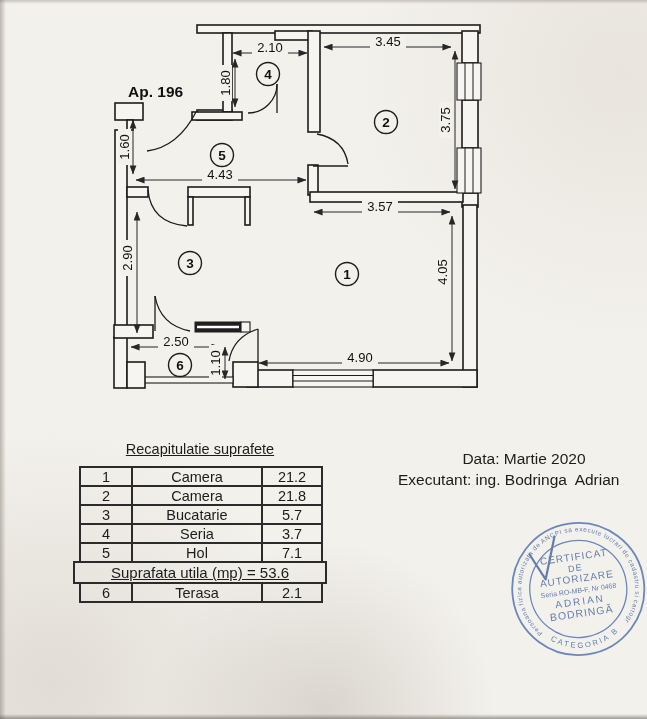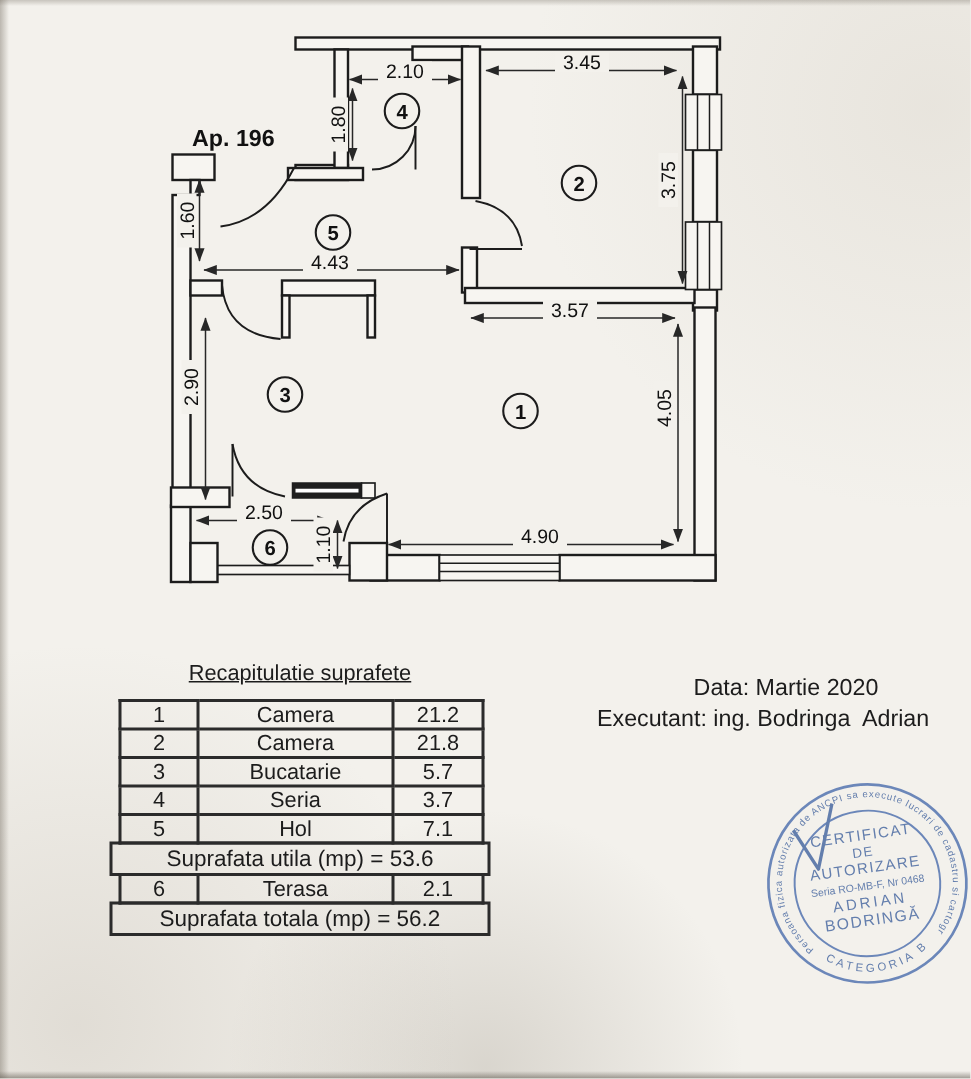--- a/index.html
+++ b/index.html
@@ -34,21 +34,21 @@
   .ap-lbl{font-size:15.5px;font-weight:700;fill:#111;}
 
   .tablewrap{position:absolute;left:73px;top:441px;width:254px;}
   .tbl-title{width:242px;margin-left:6px;text-align:center;font-size:14.5px;margin-bottom:9px;text-decoration:underline;}
   table.main{margin-left:6px;width:242px;border-collapse:collapse;table-layout:fixed;}
   table.main td, table.main th{border:2px solid #2b2b2b;padding:0;text-align:center;
     font-weight:400;vertical-align:middle;}
   table.main th{font-size:13.5px;line-height:1.12;white-space:pre-line;height:48px;}
   table.main td{font-size:14.5px;height:17px;}
   .band{width:250px;border:2px solid #2b2b2b;margin-top:-2px;text-align:center;
-    font-size:15px;padding:1px 0;background:transparent;}
+    font-size:15px;padding:1px 0;background:transparent;text-decoration:underline;}
   .mt{margin-top:-2px;}
 
   .info{position:absolute;left:398px;top:450px;width:252px;}
   .info-line1{text-align:center;font-size:15.5px;}
   .info-line2{font-size:15.5px;margin-top:3px;white-space:pre;}
 
   .stampwrap{position:absolute;left:503px;top:505px;width:150px;height:168px;}
   .stamp-stroke{fill:none;stroke:#4e6fae;stroke-width:1.8;}
   .stamp-txt{fill:#44659f;text-anchor:middle;}
 </style>
@@ -270,21 +270,20 @@
       </colgroup>
     <tbody>
         <tr>
       <td>6</td>
       <td>Terasa</td>
       <td>2.1</td>
     </tr>
   </tbody>
     </table>
 
-  <div class="band">Suprafata totala (mp) = 56.2</div>
 </div>
 
 <div class="info">
   <div class="info-line1">Data: Martie 2020</div>
   <div class="info-line2">Executant: ing. Bodringa  Adrian</div>
 </div>
 
 <div class="stampwrap">
   <svg width="150" height="168" viewBox="-75 -82 150 168">
     <defs>

